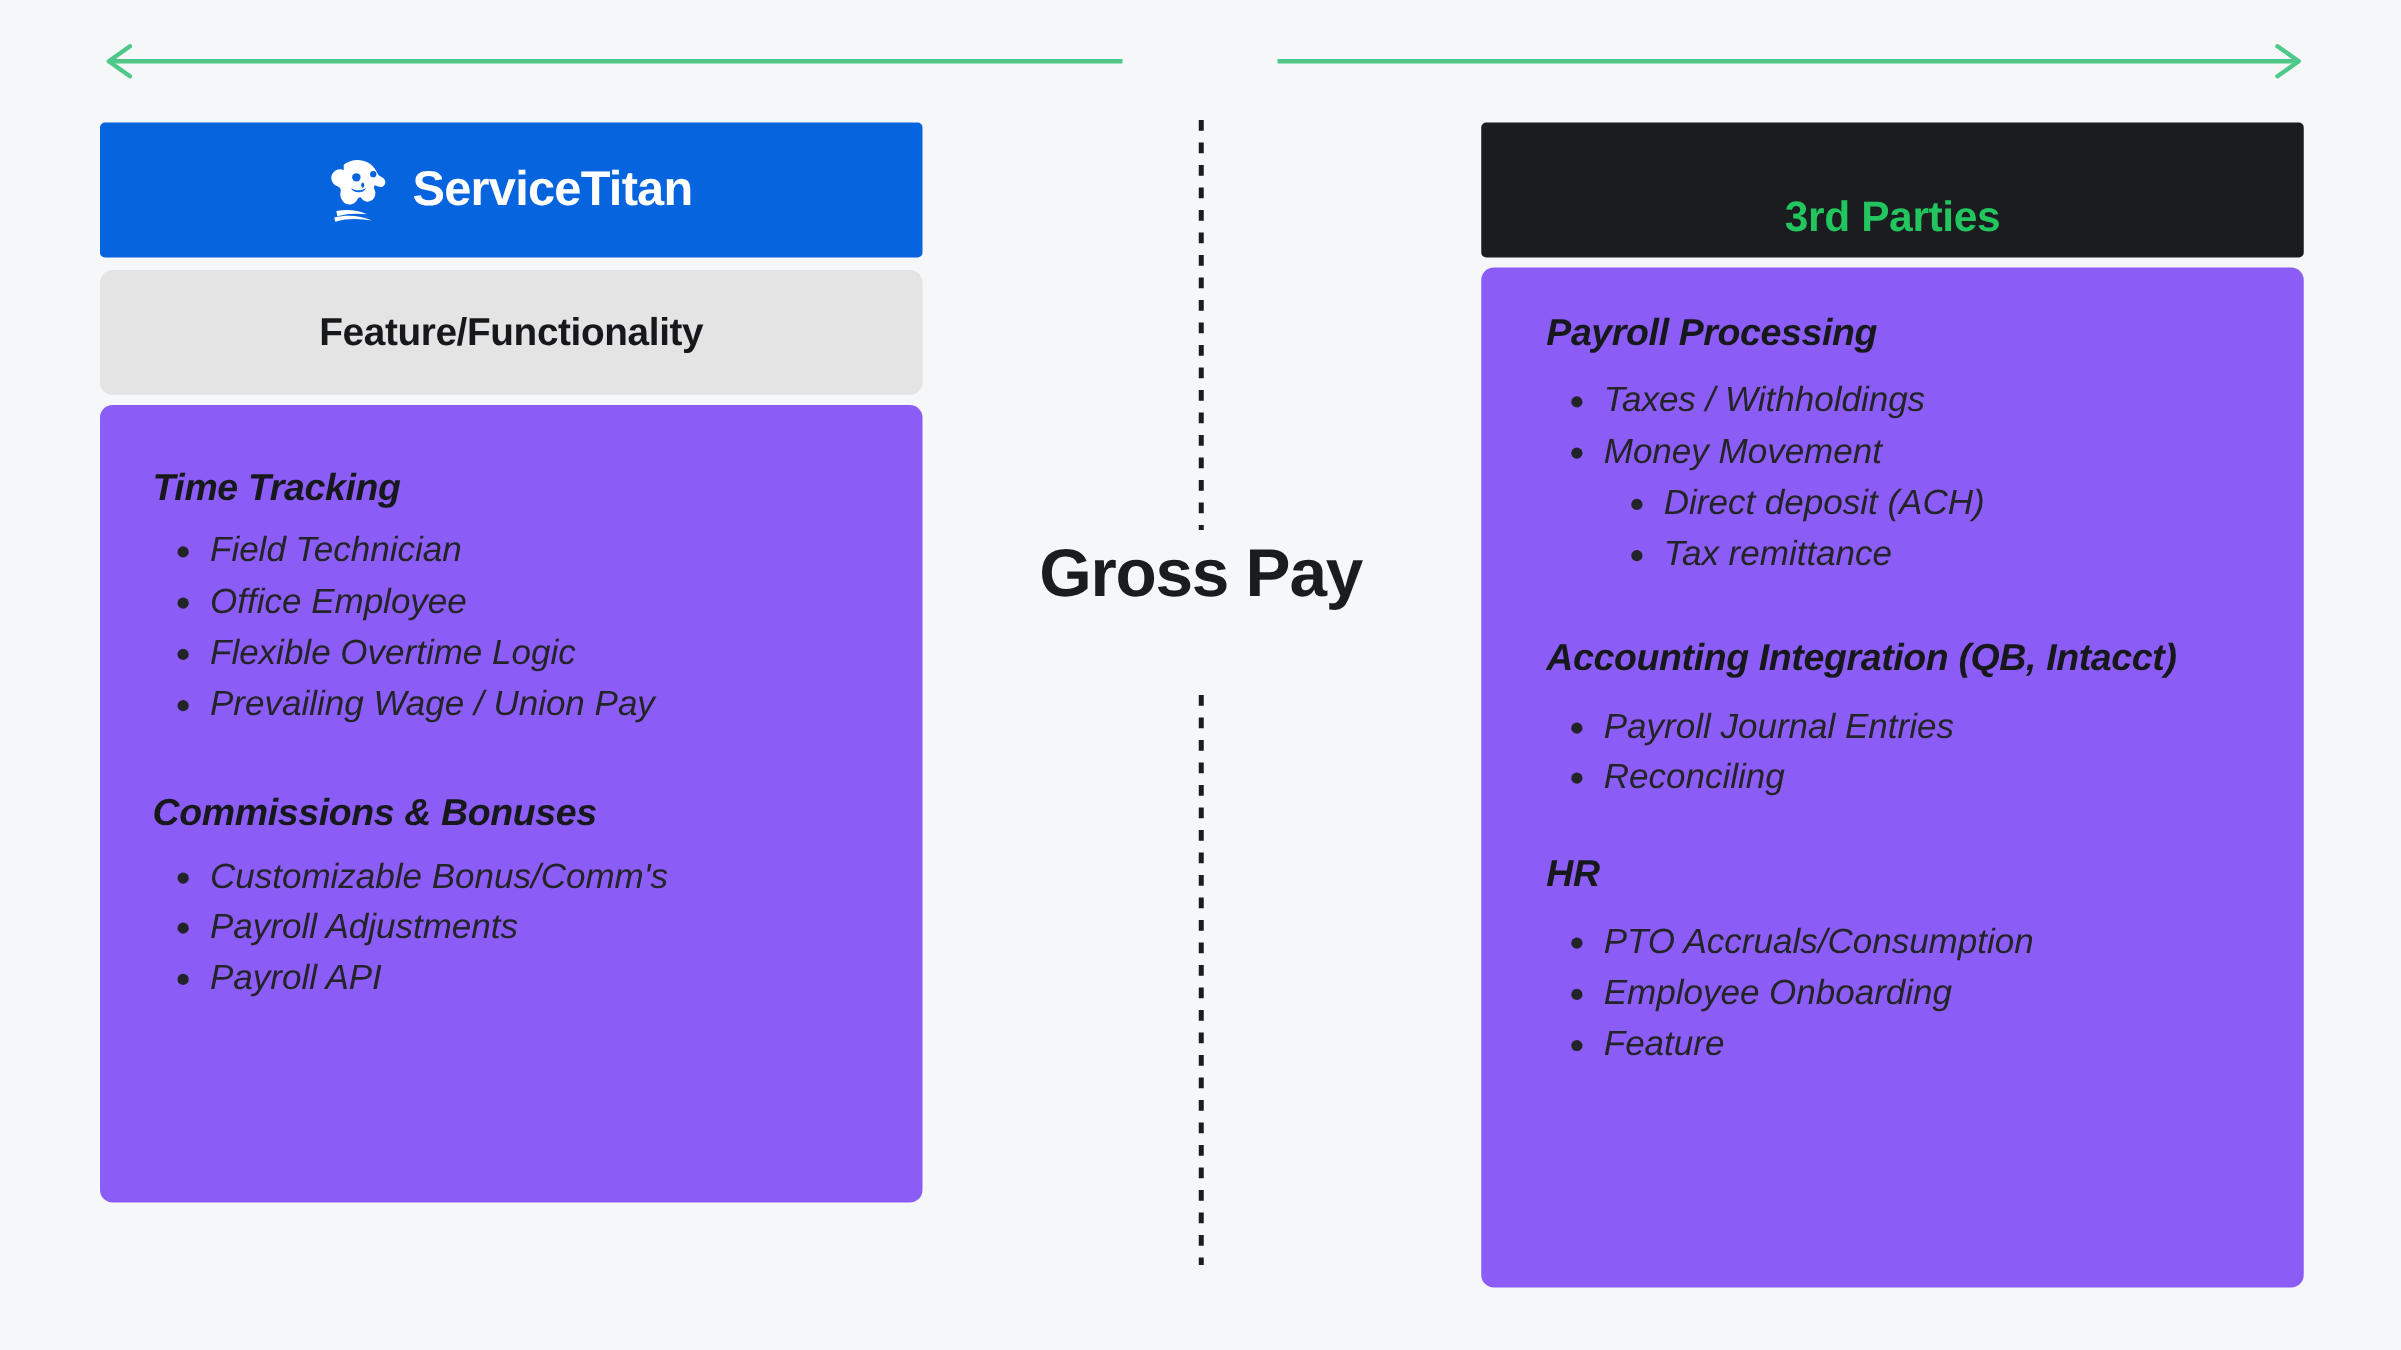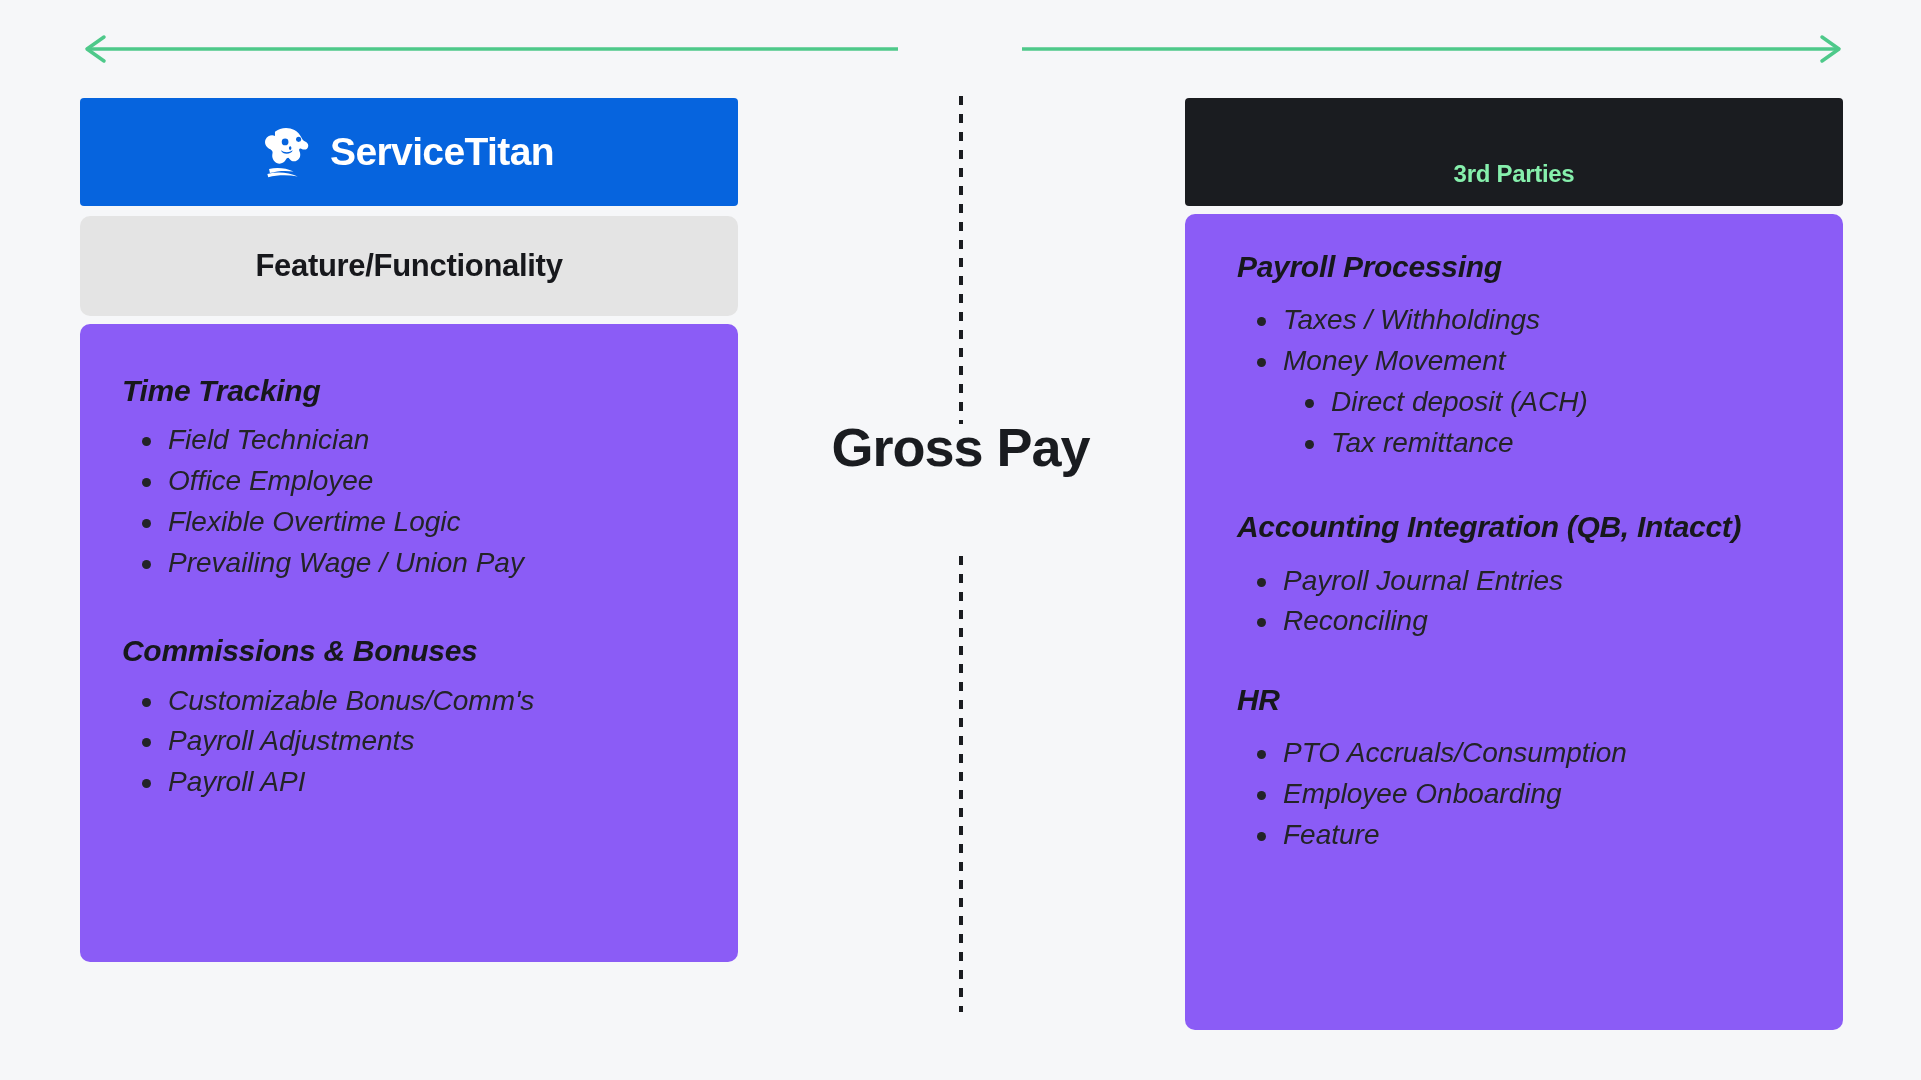--- a/index.html
+++ b/index.html
@@ -67,22 +67,22 @@
   }
   .brand-mark svg { display: block; width: 54px; height: 54px; }
   .brand-word {
     color: #ffffff;
     font-size: 39px;
     font-weight: 700;
     letter-spacing: -0.6px;
     white-space: nowrap;
   }
   .dark-title {
-    color: #86efac;
-    font-size: 24px;
+    color: #22c55e;
+    font-size: 34px;
     font-weight: 700;
     letter-spacing: -0.3px;
     margin-top: 44px;
   }
 
   .subheader {
     margin-top: 10px;
     height: 100px;
     background: #e4e4e4;
     border-radius: 10px;
@@ -157,21 +157,21 @@
     background-image: linear-gradient(to bottom, #1a1c20 0 9px, rgba(0,0,0,0) 9px 18px);
     background-size: 4px 18px;
     background-repeat: repeat-y;
   }
   .divider-top    { top: 96px;  height: 328px; }
   .divider-bottom { top: 556px; height: 456px; }
 
   .center-label {
     position: absolute;
     left: 0;
-    top: 416px;
+    top: 428px;
     width: 1921px;
     text-align: center;
     color: #1a1c20;
     font-size: 54px;
     font-weight: 700;
     letter-spacing: -1px;
     pointer-events: none;
   }
 </style>
 </head>

